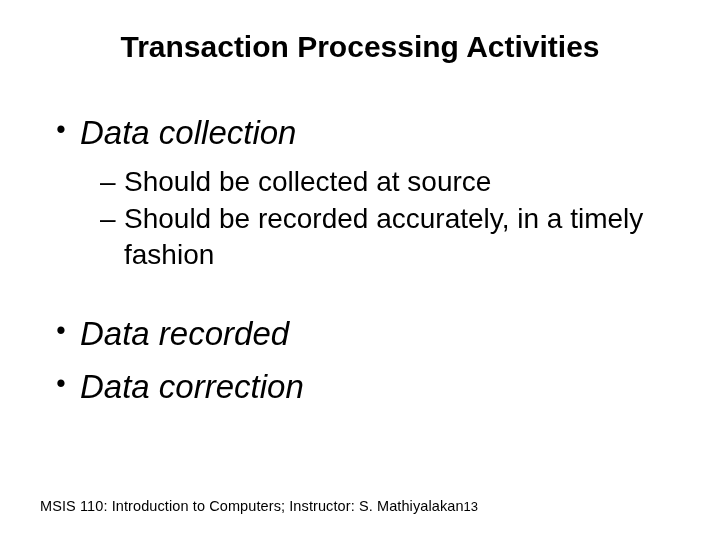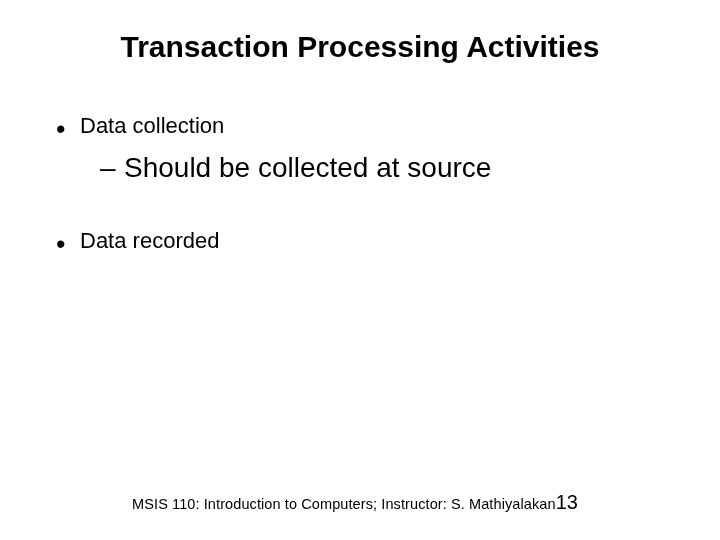--- a/index.html
+++ b/index.html
@@ -27,25 +27,26 @@
       font-size: 30px;
       font-weight: bold;
       text-align: center;
       margin-bottom: 48px;
       margin-top: 2px;
     }
     .content {
       padding-left: 6px;
     }
     .bullet-l1 {
-      font-size: 22px;
+      font-size: 33px;
       margin-bottom: 10px;
       padding-left: 24px;
       position: relative;
       line-height: 1.28;
+      font-style: italic;
     }
     .bullet-l1::before {
       content: "•";
       position: absolute;
       left: 0;
       top: 0;
       font-size: 27px;
     }
     .bullet-l2 {
       font-size: 28px;
@@ -63,41 +64,43 @@
     .spacer {
       height: 40px;
     }
     .footer {
       position: absolute;
       bottom: 26px;
       left: 0;
       width: 100%;
       padding: 0 50px 0 40px;
       display: flex;
-      justify-content: center;
+      justify-content: flex-start;
       align-items: baseline;
       font-size: 14.5px;
     }
     .footer-text {
       letter-spacing: 0.1px;
     }
     .page-num {
-      font-size: 20px;
+      font-size: 13px;
     }
   </style>
 </head>
 <body>
 
 <div class="slide">
   <h1 class="title">Transaction Processing Activities</h1>
 
   <div class="content">
     <div class="bullet-l1">Data collection</div>
     <div class="bullet-l2">Should be collected at source</div>
+    <div class="bullet-l2">Should be recorded accurately, in a timely fashion</div>
     <div class="spacer"></div>
     <div class="bullet-l1">Data recorded</div>
+    <div class="bullet-l1">Data correction</div>
   </div>
 
   <div class="footer">
     <span class="footer-text">MSIS 110:  Introduction to Computers;  Instructor: S. Mathiyalakan</span>
     <span class="page-num">13</span>
   </div>
 </div>
 
 </body></html>

